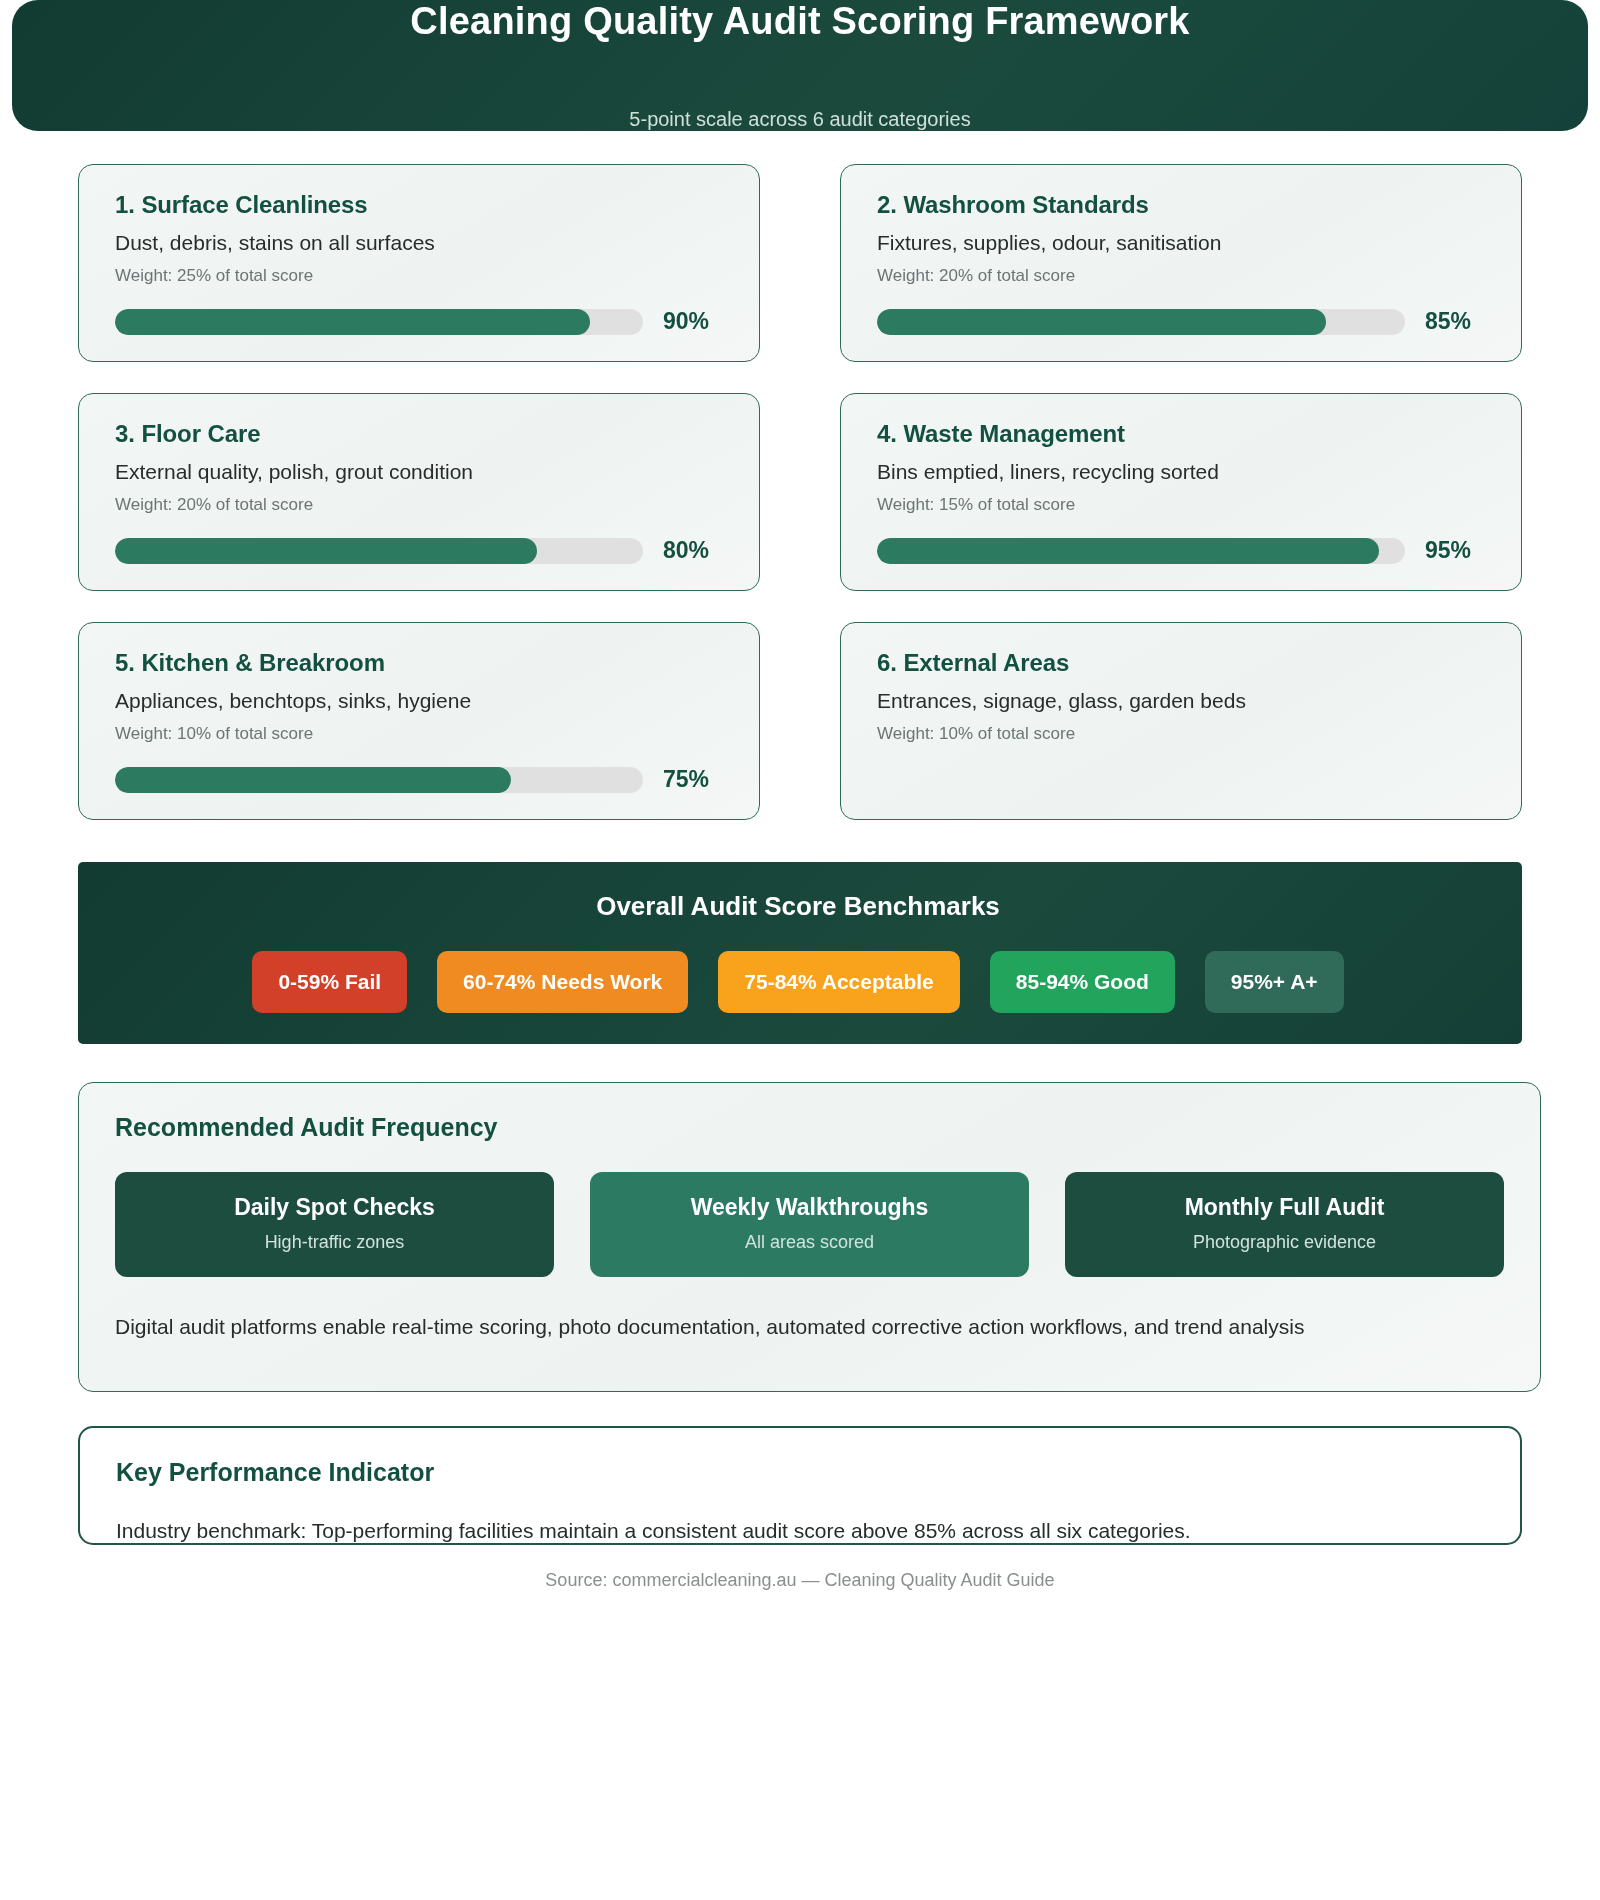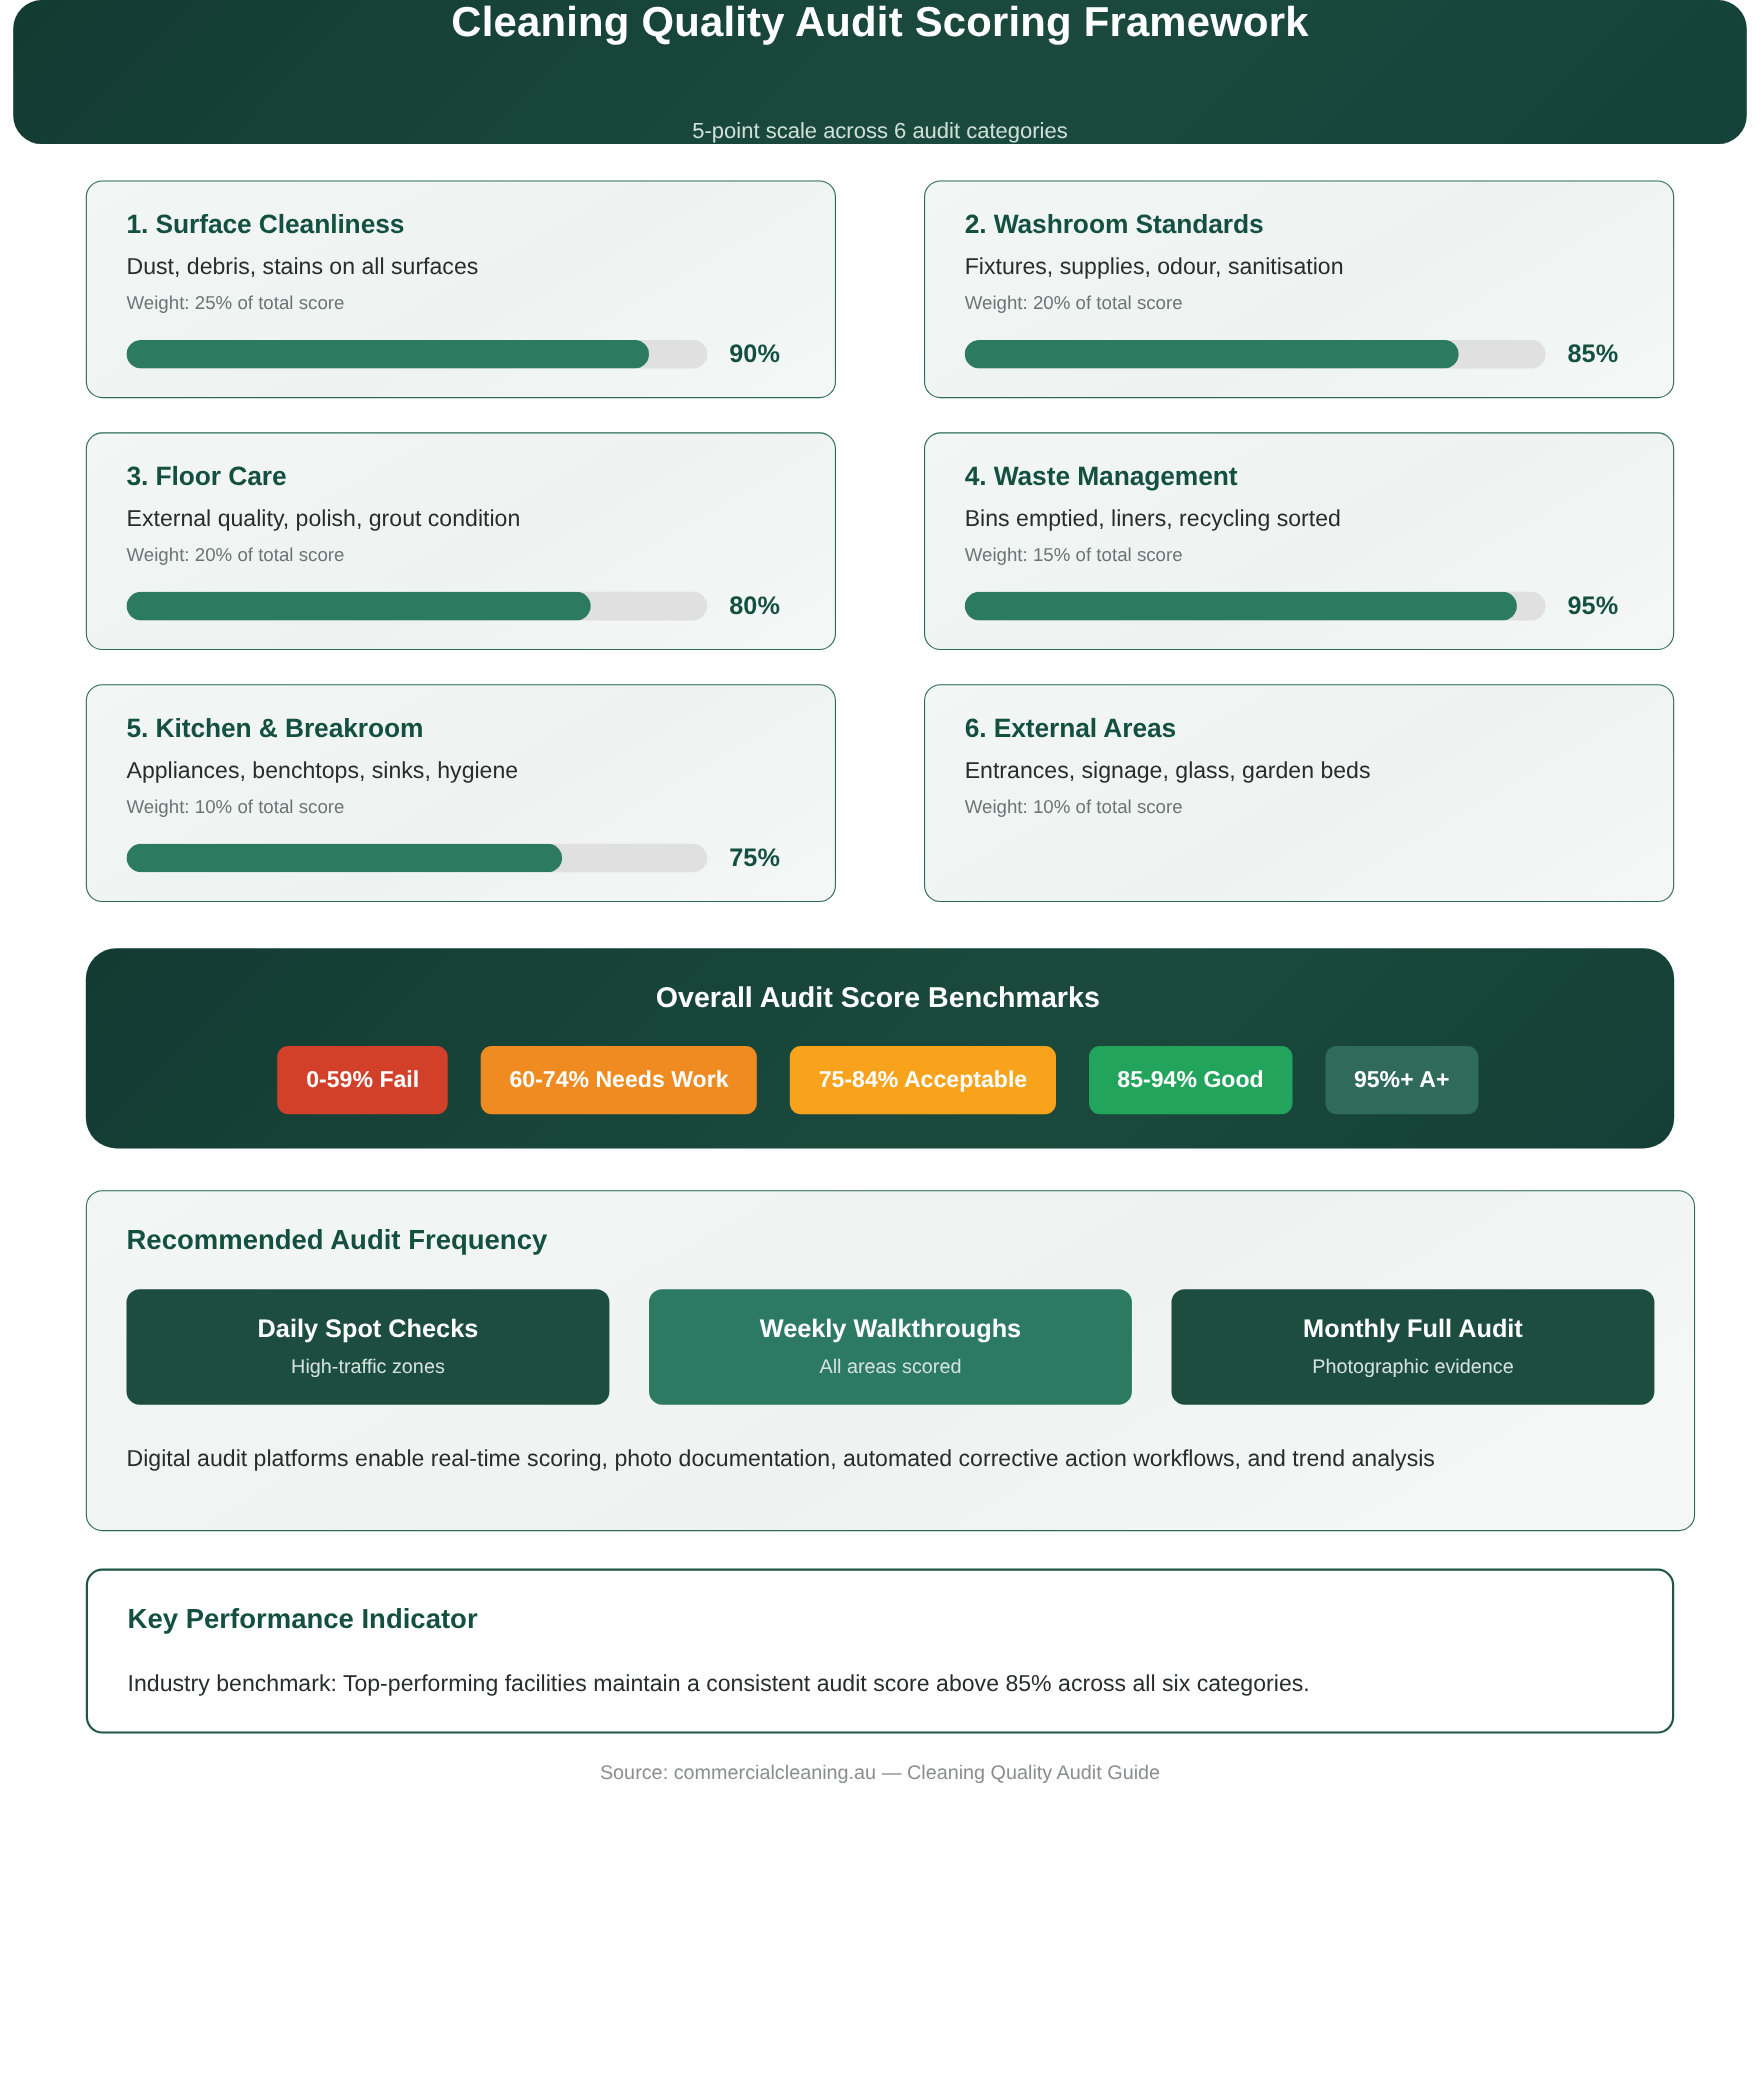--- a/index.html
+++ b/index.html
@@ -103,21 +103,21 @@
     font-size: 23px;
     font-weight: bold;
     min-width: 62px;
     text-align: left;
   }
 
   
   .benchmarks {
     margin: 42px 78px 0 78px;
     background: linear-gradient(135deg, #123b32 0%, #1b4a3d 60%, #143f36 100%);
-    border-radius: 28px;
+    border-radius: 5px;
     padding: 29px 4px 31px 0;
   }
   .bm-title {
     color: #ffffff;
     font-size: 26px;
     font-weight: bold;
     text-align: center;
     margin-bottom: 29px;
   }
   .bm-row {
@@ -188,21 +188,21 @@
     overflow: visible;
   }
 
   
   .kpi {
     margin: 34px 78px 0 78px;
     background: #ffffff;
     border: 2.2px solid #1e5746;
     border-radius: 15px;
     padding: 30px 36px 36px 36px;
-    height: 150px;
+    height: 119px;
   }
   .kpi-title {
     color: #13503f;
     font-size: 25px;
     font-weight: bold;
     margin-bottom: 32px;
   }
   .kpi-text {
     color: #262d2b;
     font-size: 21px;

